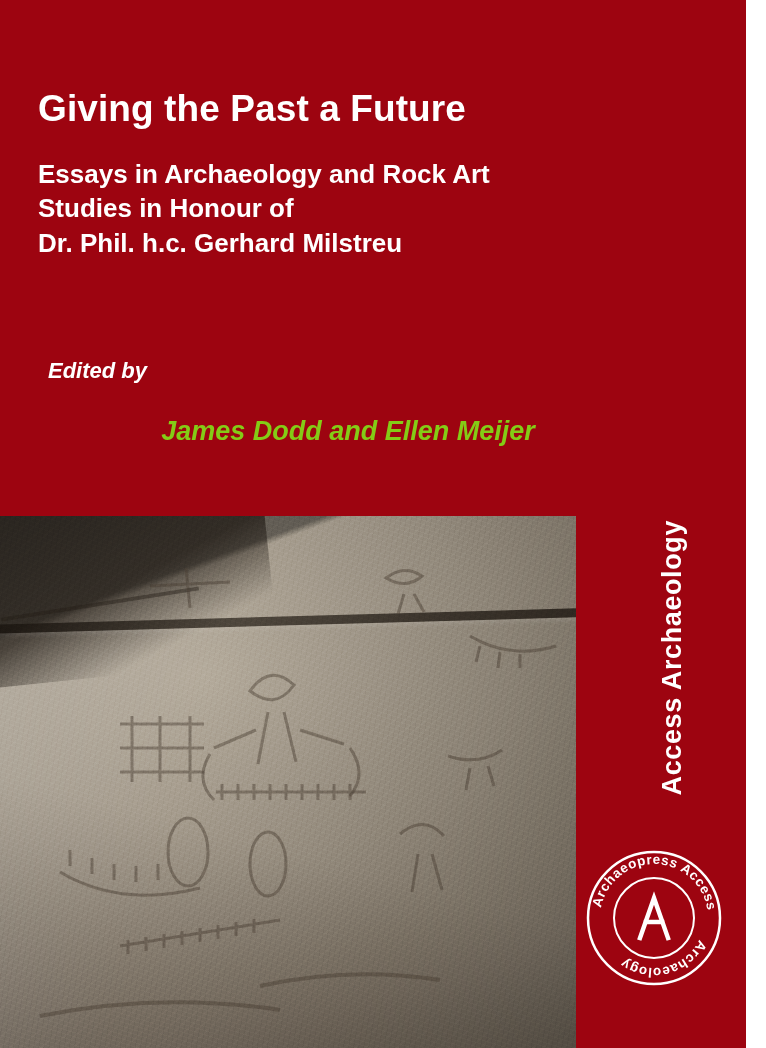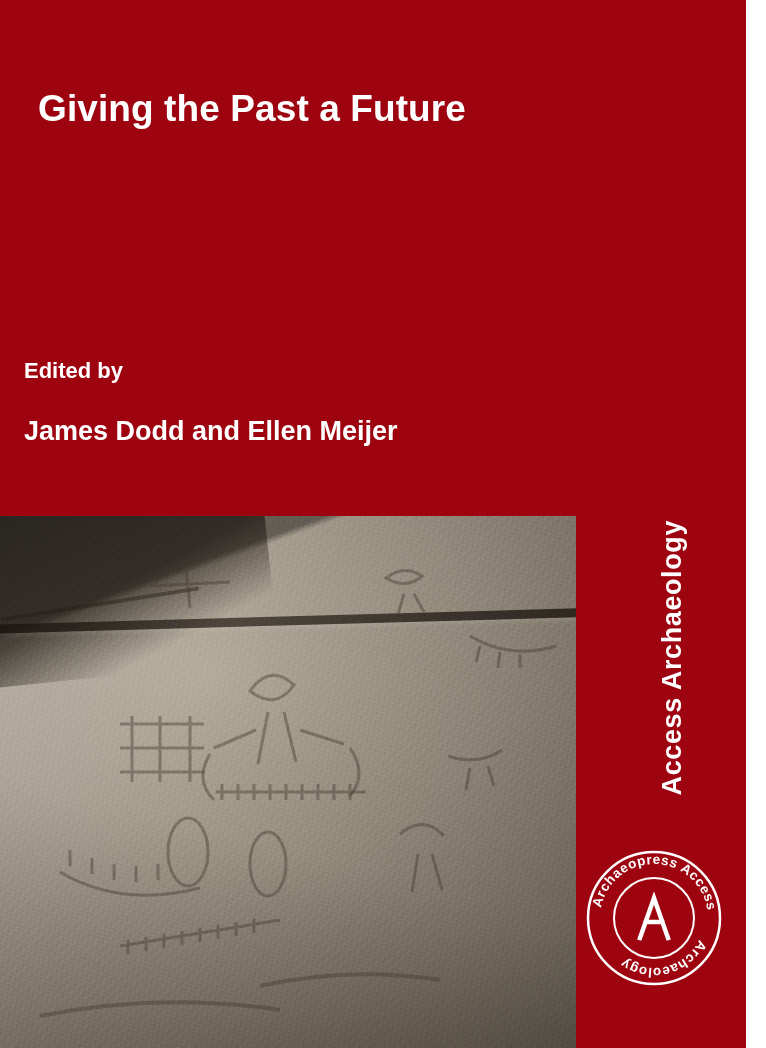--- a/index.html
+++ b/index.html
@@ -36,35 +36,37 @@
     font-size: 26px;
     font-weight: bold;
     line-height: 1.33;
     margin: 0;
   }
   .subtitle-line {
     display: block;
   }
   .edited-block {
     position: absolute;
-    left: 24px;
+    left: 48px;
     top: 358px;
     width: 600px;
+    font-style: italic;
   }
   .edited-by {
     color: #ffffff;
     font-size: 22px;
     font-weight: bold;
     margin: 0 0 32px 0;
   }
   .editors {
-    color: #ffffff;
+    color: #84cc16;
     font-size: 27px;
     font-weight: bold;
     margin: 0;
+    text-align: center;
   }
   
   .photo {
     position: absolute;
     left: 0;
     top: 516px;
     width: 576px;
     height: 532px;
     overflow: hidden;
     background: #8d8274;
@@ -152,20 +154,25 @@
     display: block;
   }
 </style>
 </head>
 <body>
 
 <div class="cover">
 
   <div class="title-block">
     <h1 class="main-title">Giving the Past a Future</h1>
+    <div class="subtitle">
+      <span class="subtitle-line">Essays in Archaeology and Rock Art</span>
+      <span class="subtitle-line">Studies in Honour of</span>
+      <span class="subtitle-line">Dr. Phil. h.c. Gerhard Milstreu</span>
+    </div>
   </div>
 
   <div class="edited-block">
     <p class="edited-by">Edited by</p>
     <p class="editors">James Dodd and Ellen Meijer</p>
   </div>
 
   <div class="photo">
     <div class="photo-inner"></div>
     <div class="photo-shadow"></div>

